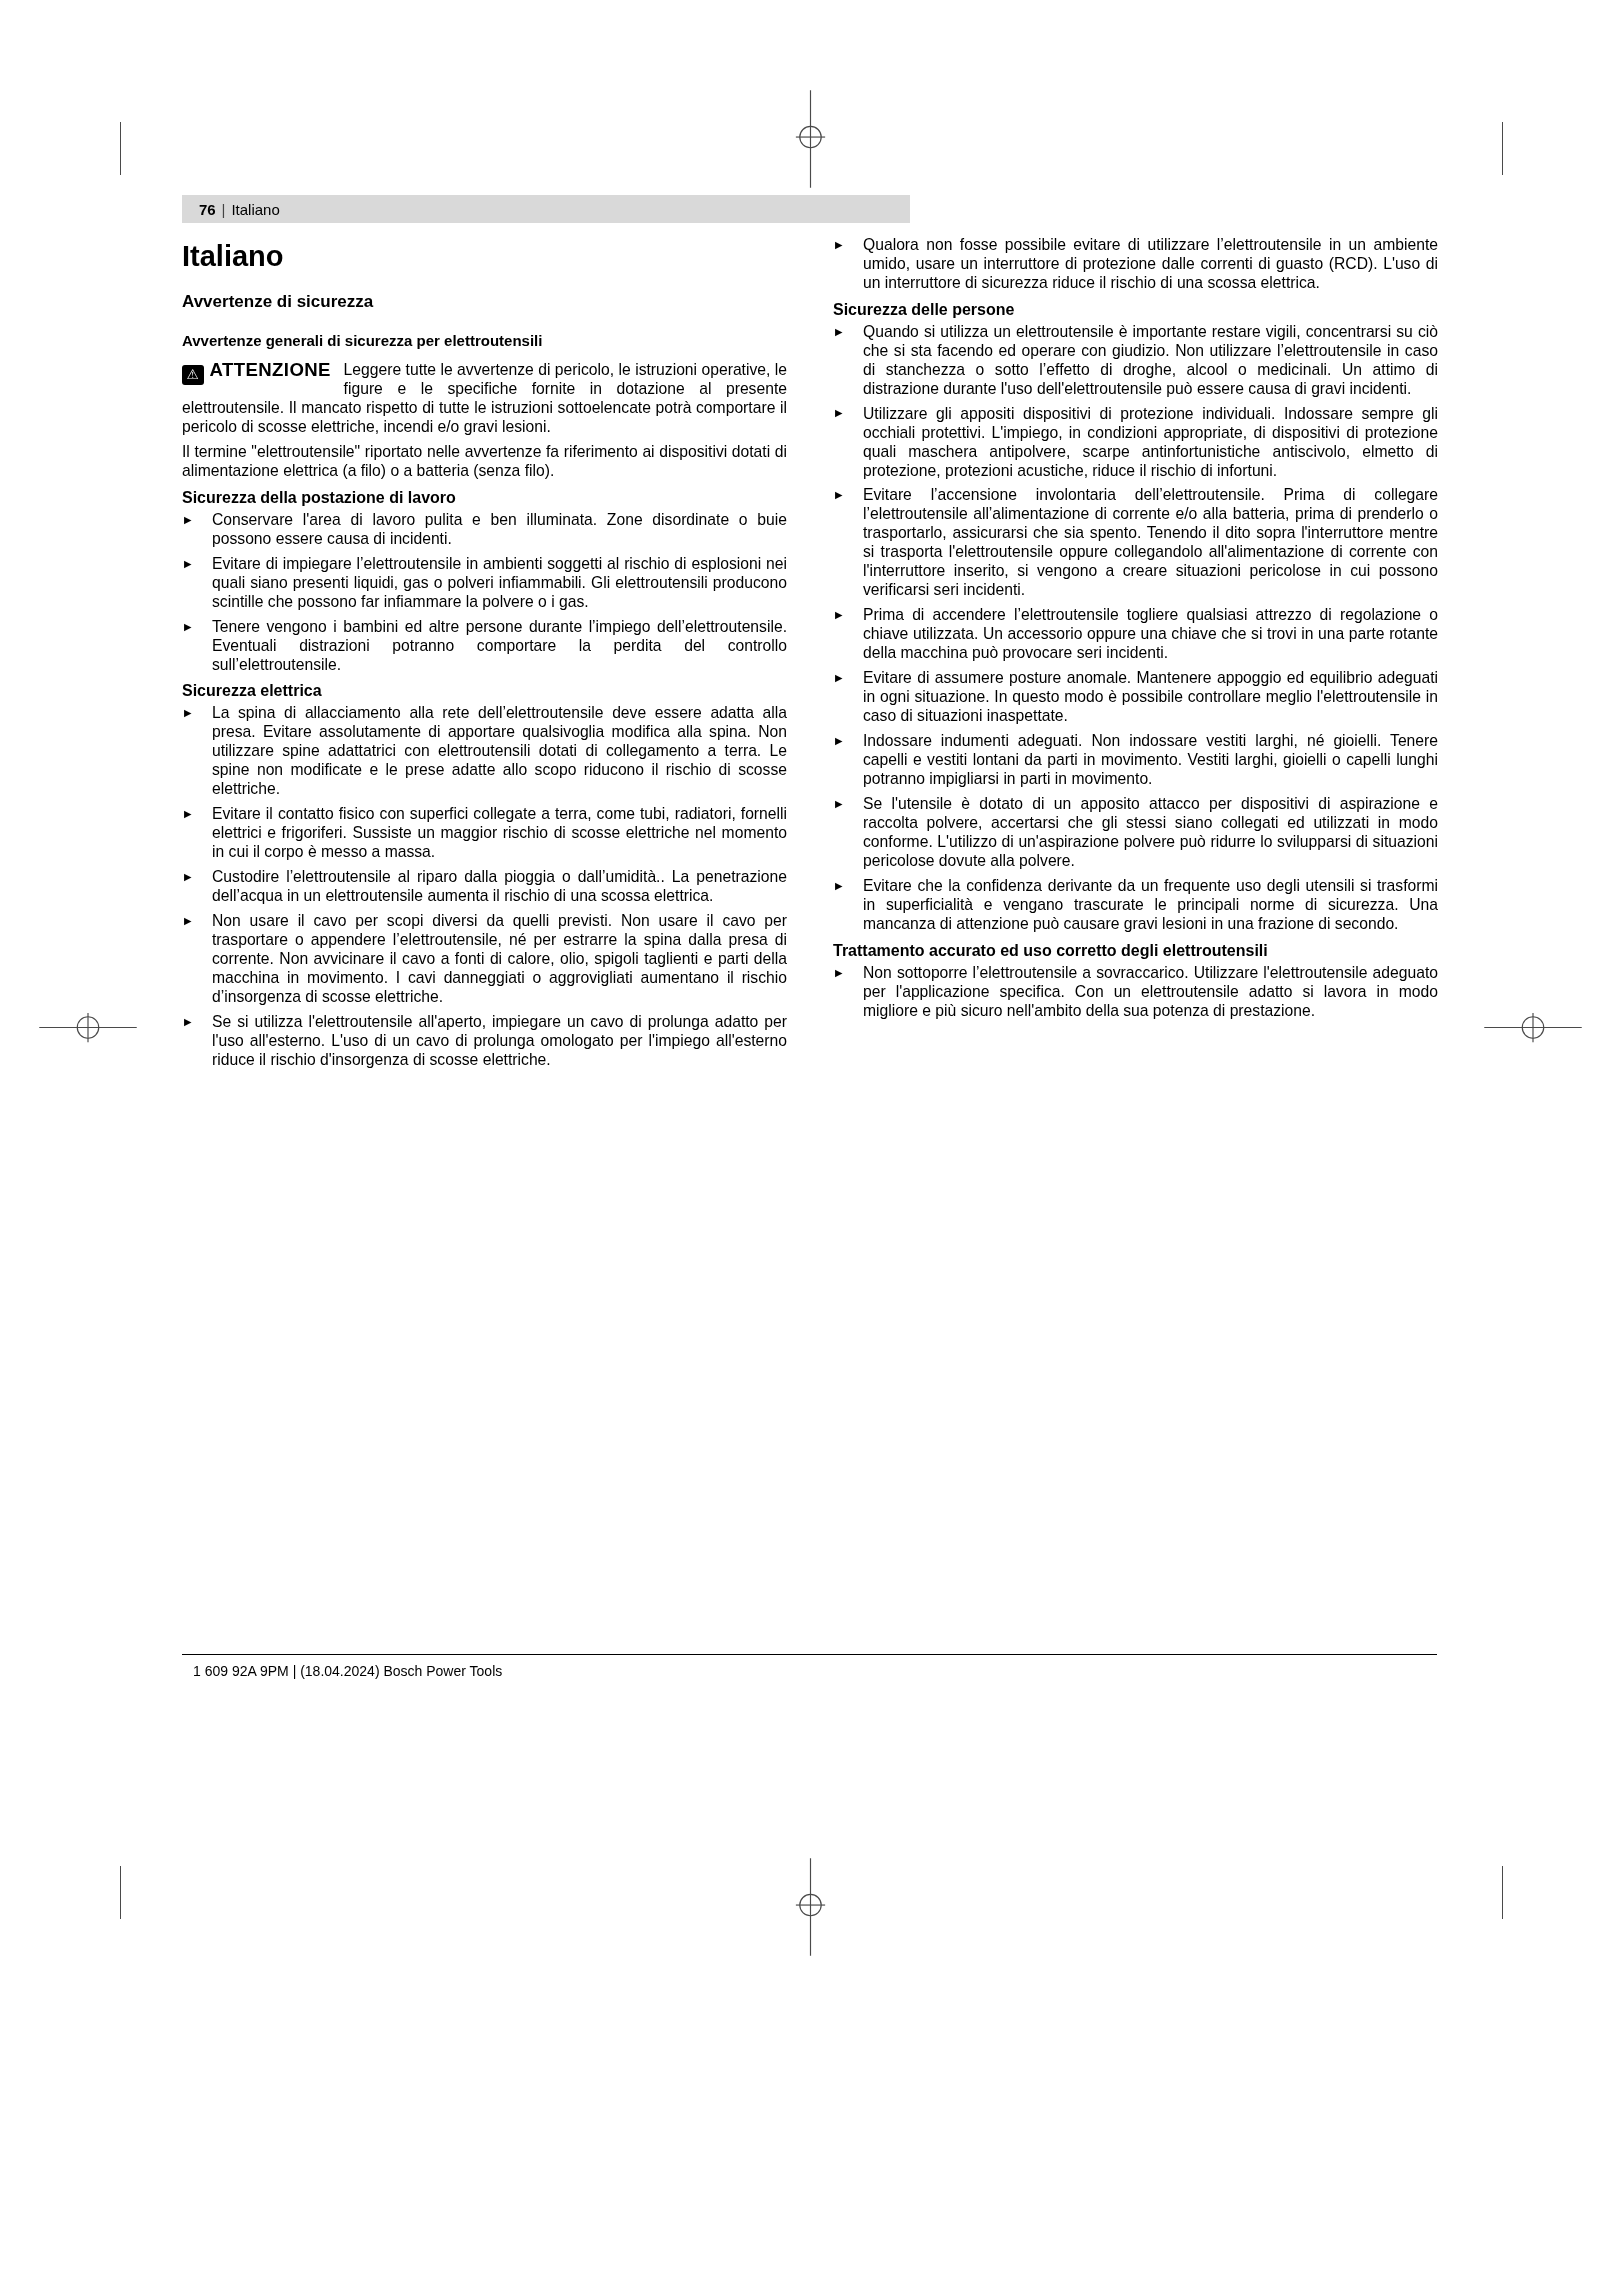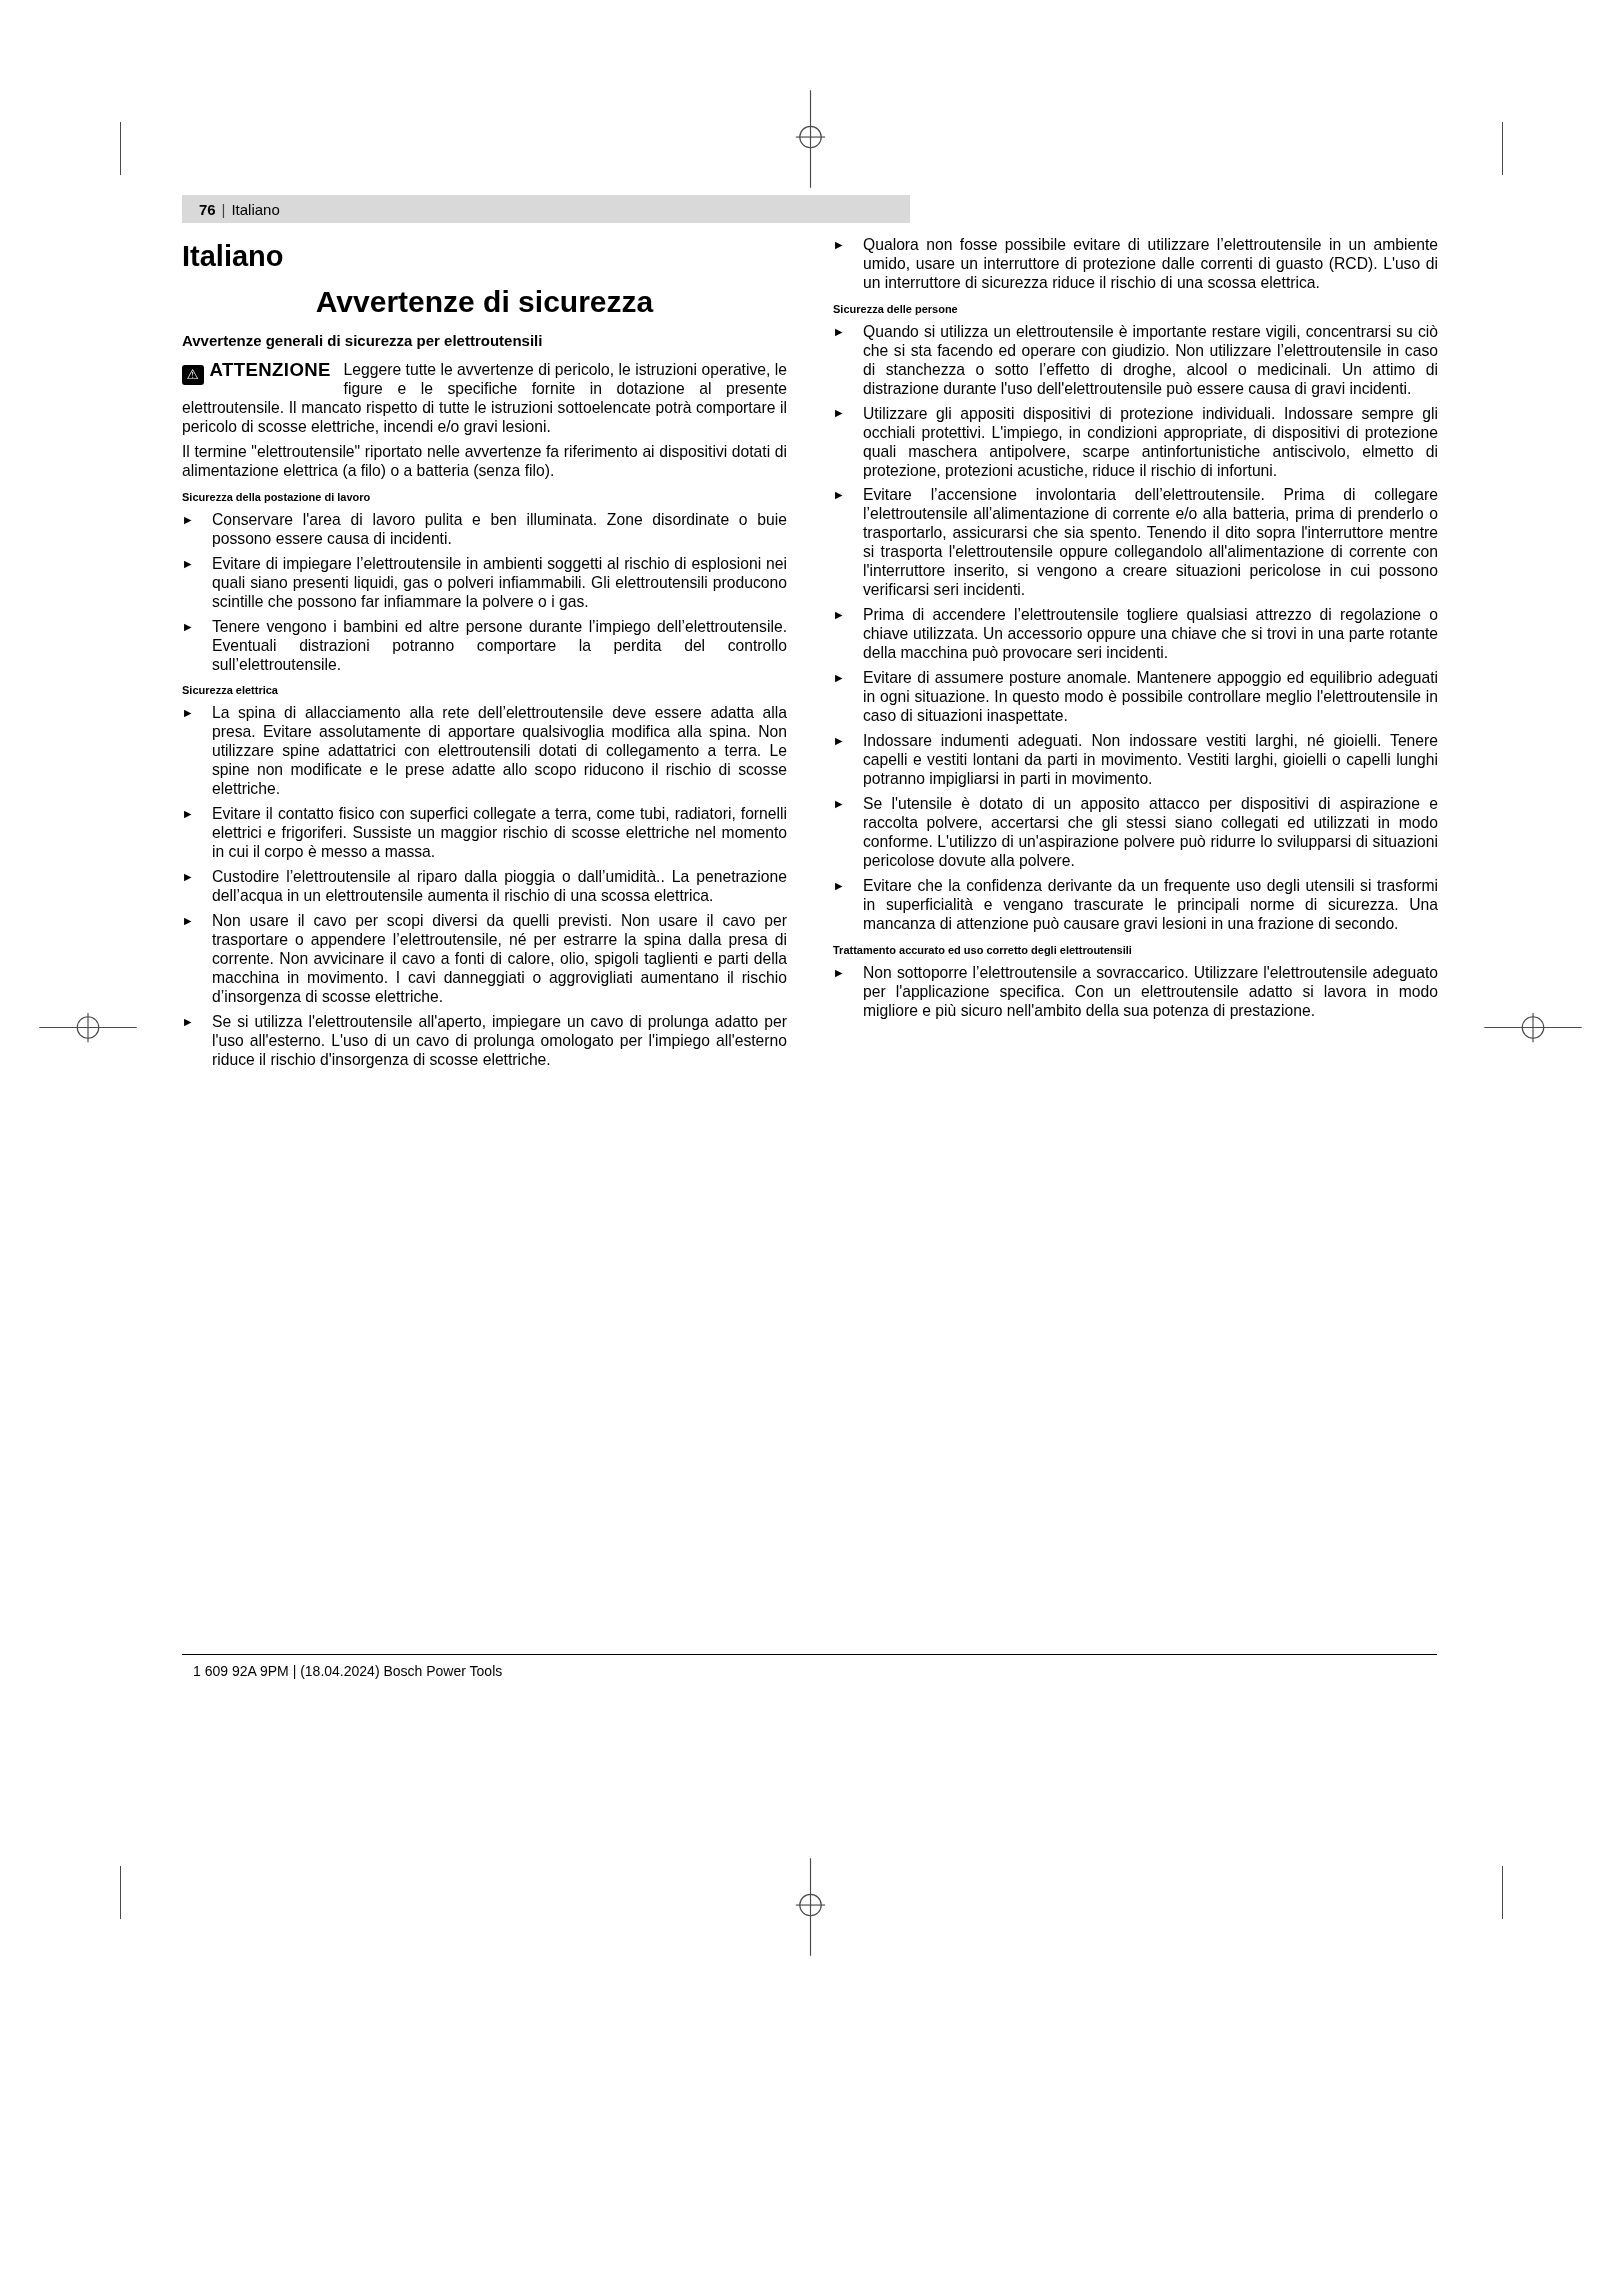--- a/index.html
+++ b/index.html
@@ -20,23 +20,23 @@
   .header-bar .pn  { font-weight:bold; }
   .header-bar .sep { margin:0 5.9px; color:#444; font-weight:normal; }
 
   
   .col { position:absolute; width:605px; font-size:15.7px; line-height:19px;
          text-align:justify; hyphens:auto; }
   .col-left  { left:182px; top:240px; }
   .col-right { left:833px; top:235px; }
 
   .h1 { font-size:29px; line-height:33px; font-weight:bold; margin:0 0 15.7px 0; text-align:left; }
-  .h2 { font-size:30px; line-height:26.5px; font-weight:bold; margin:3.9px 0 14.7px 0; text-align:center; }
+  .h2 { font-size:17px; line-height:26.5px; font-weight:bold; margin:3.9px 0 14.7px 0; text-align:left; }
   .h3 { font-size:15px; line-height:21.6px; font-weight:bold; margin:0 0 8.8px 0; text-align:left; }
-  .h4 { font-size:11px; line-height:19px; font-weight:bold; margin:7.8px 0 2.9px 0; text-align:left; }
+  .h4 { font-size:16px; line-height:19px; font-weight:bold; margin:7.8px 0 2.9px 0; text-align:left; }
 
   .para   { margin:0 0 5.9px 0; }
   .bullet { position:relative; padding-left:30px; margin:0 0 5.9px 0; }
   .bullet .marker { position:absolute; left:2px; top:2.9px; font-size:9.8px; line-height:13.7px; }
   b { font-weight:normal; }
 
   
   .attention { float:left; margin:0 12.7px 0 0; font-weight:bold; font-size:18.6px;
                letter-spacing:0.4px; white-space:nowrap; }
   .warn-icon { display:inline-block; width:21.6px; height:19.6px; background:#000; color:#fff;

